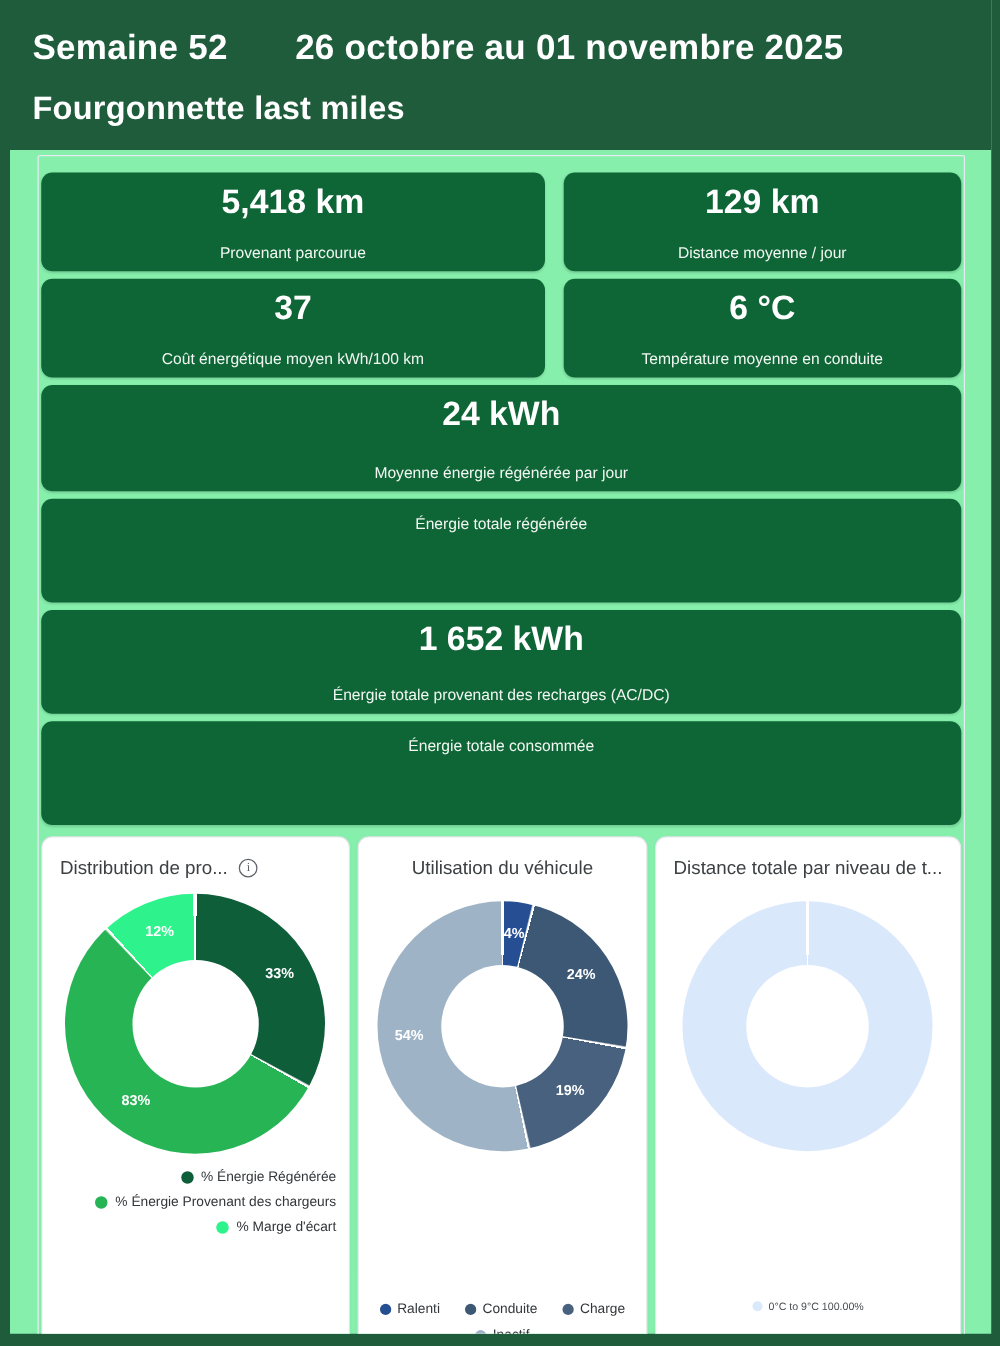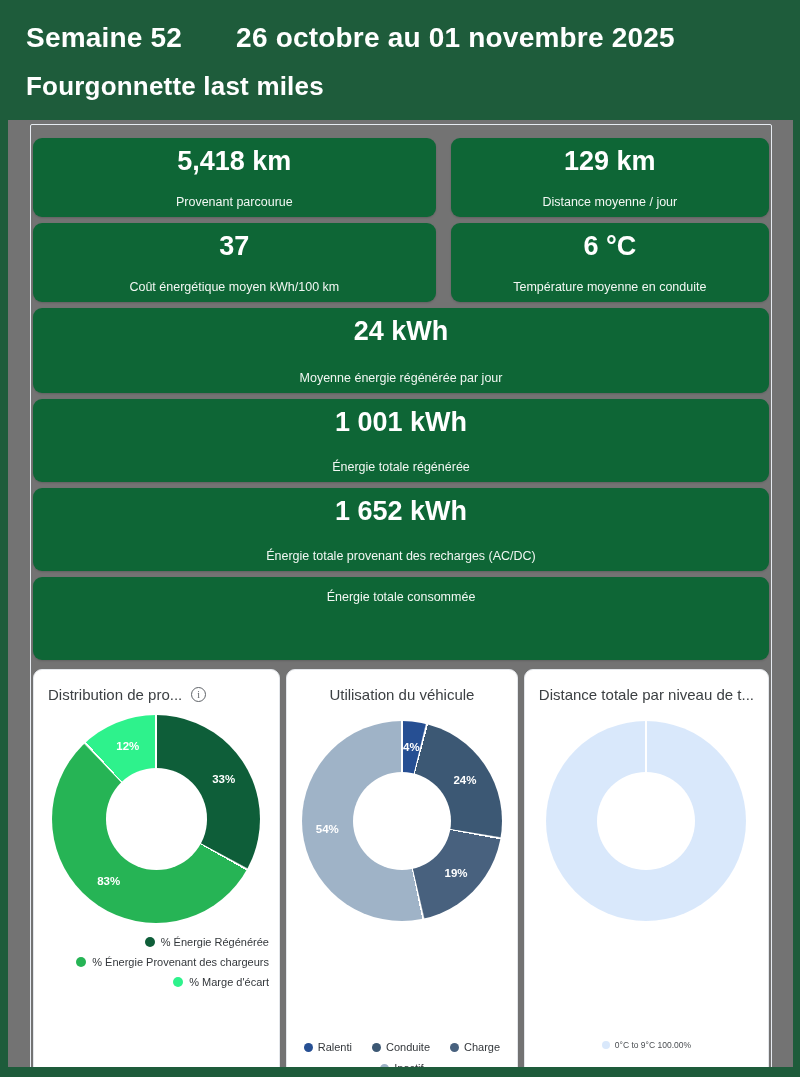--- a/index.html
+++ b/index.html
@@ -5,21 +5,21 @@
   :root{
     --green-frame:#1E5C3B;
     --green-card:#0E6636;
     --title-grey:#3C4043;
     --border-light:#E7EBF1;
   }
   *{box-sizing:border-box;margin:0;padding:0}
   body{width:800px;font-family:"Liberation Sans",sans-serif;background:#fff}
   .page{width:800px;height:1077px;border-left:8px solid var(--green-frame);
         border-right:7px solid var(--green-frame);border-bottom:10px solid var(--green-frame);
-        background:#737373;overflow:hidden;display:flex;flex-direction:column}
+        background:#86efac;overflow:hidden;display:flex;flex-direction:column}
   
   .header{background:var(--green-frame);color:#fff;padding:22px 0 18px 18px;font-weight:bold}
   .header-line1{display:flex;align-items:baseline;gap:54px;font-size:28px;letter-spacing:.2px}
   .header-line2{margin-top:17px;font-size:26px;letter-spacing:.2px}
   
   .board{margin:4px 21px 0 22px;border:1px solid var(--border-light);border-radius:2px;
          padding:13px 2px 2px 2px}
   
   .stats-grid{display:grid;grid-template-columns:1.265fr 1fr;gap:6px 15px}
   .stat-card{background:var(--green-card);border-radius:9px;color:#fff;text-align:center;
@@ -87,21 +87,20 @@
       </div>
       <div class="stat-card">
         <div class="stat-value">6 °C</div>
         <div class="stat-label">Température moyenne en conduite</div>
       </div>
       <div class="stat-card wide" style="min-height:85px">
         <div class="stat-value">24 kWh</div>
         <div class="stat-label">Moyenne énergie régénérée par jour</div>
       </div>
       <div class="stat-card wide">
-        <div class="stat-value">1 001 kWh</div>
         <div class="stat-label">Énergie totale régénérée</div>
       </div>
       <div class="stat-card wide">
         <div class="stat-value">1 652 kWh</div>
         <div class="stat-label">Énergie totale provenant des recharges (AC/DC)</div>
       </div>
       <div class="stat-card wide">
         <div class="stat-label">Énergie totale consommée</div>
       </div>
     </div>

